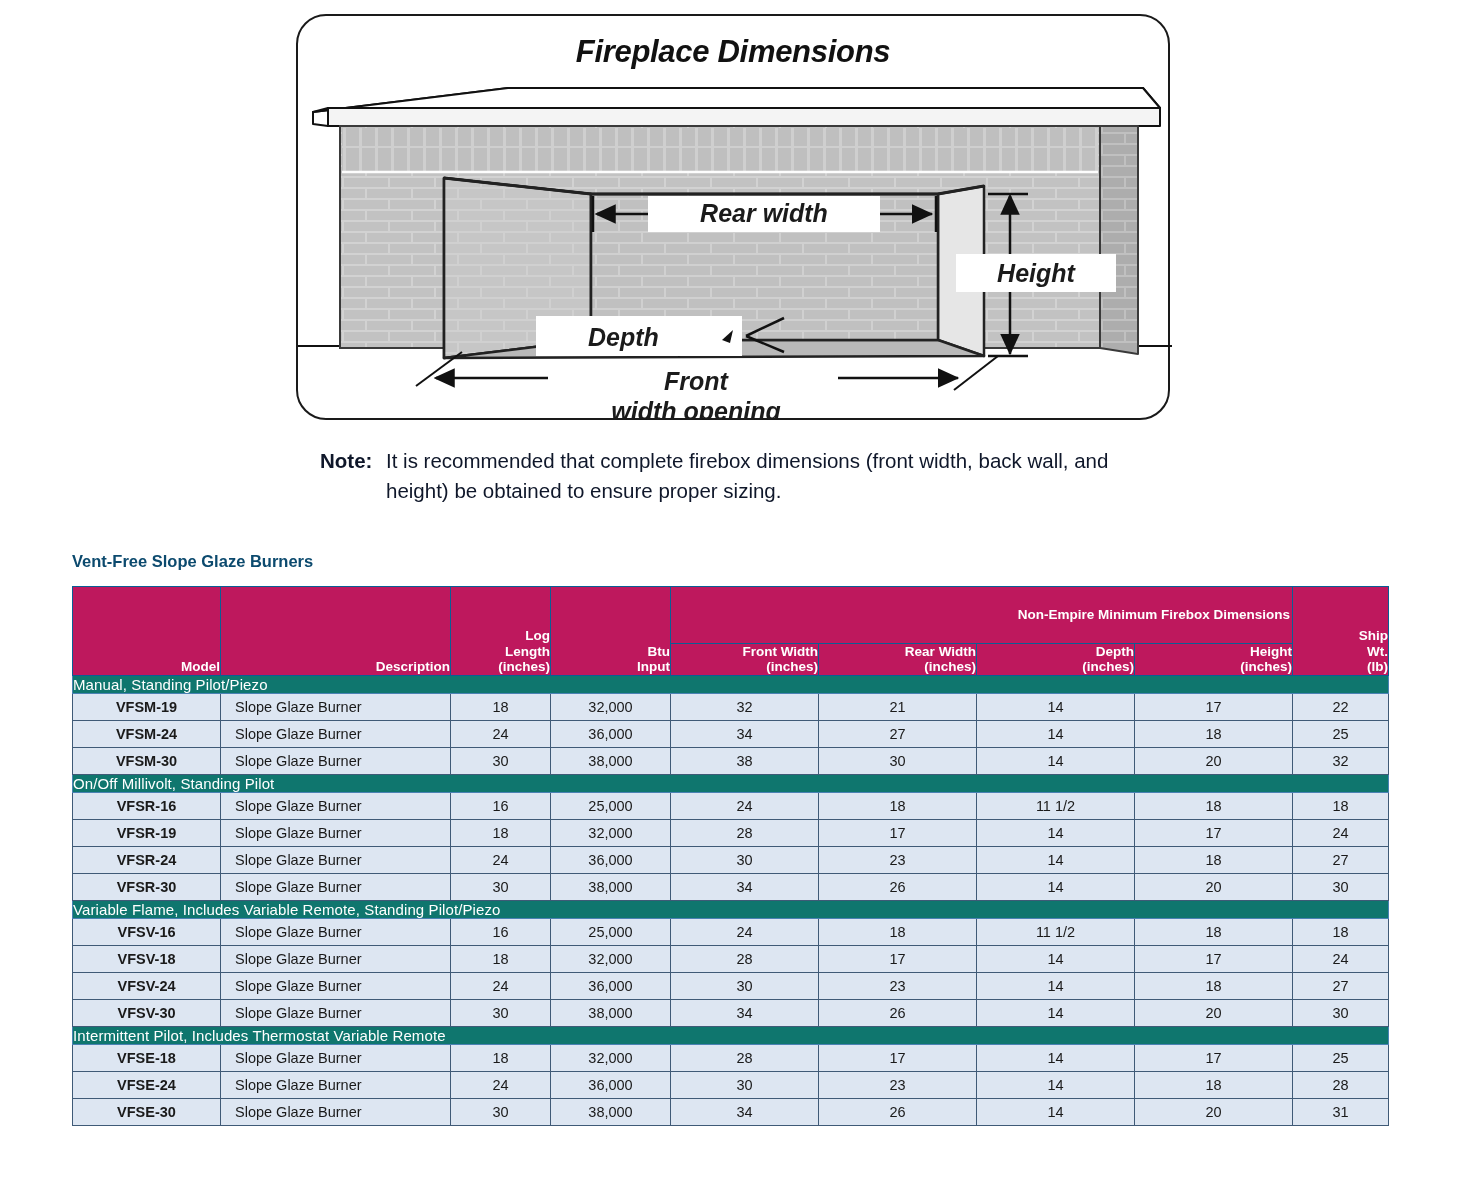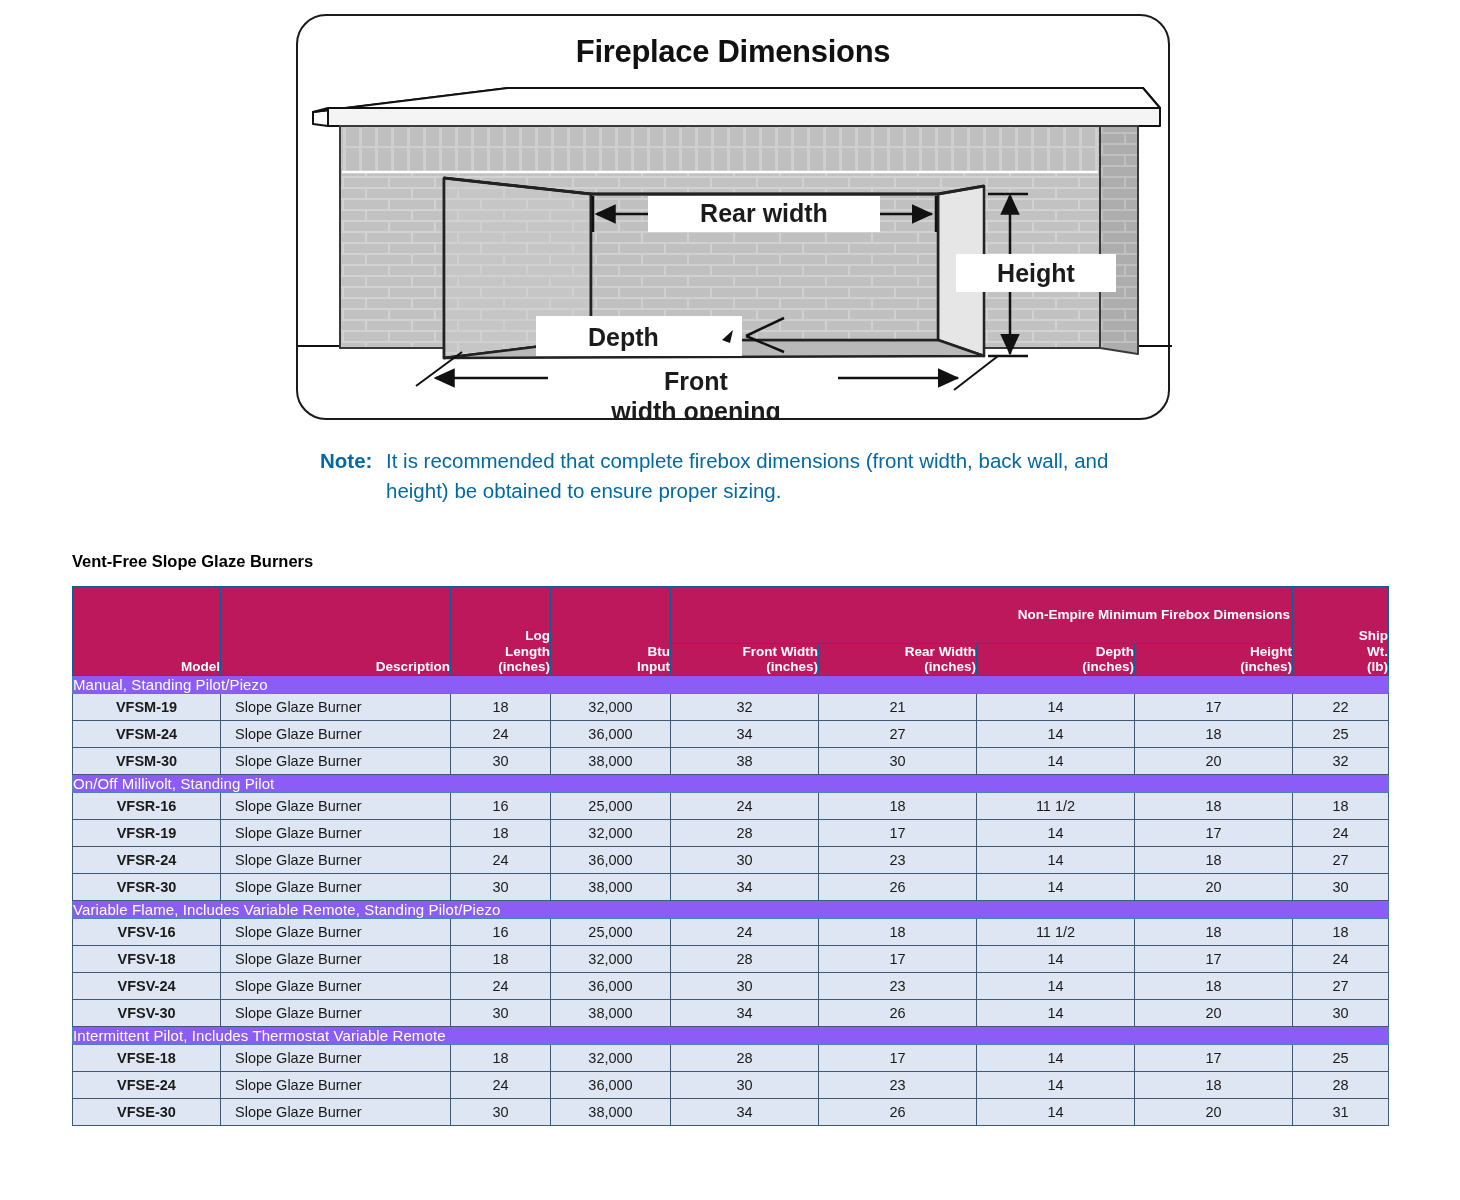--- a/index.html
+++ b/index.html
@@ -20,20 +20,21 @@
   .diagram-panel {
     position: absolute;
     left: 296px;
     top: 14px;
     width: 874px;
     height: 406px;
     border: 2px solid #1a1a1a;
     border-radius: 30px;
     background: #ffffff;
     box-sizing: border-box;
+    font-style: italic;
   }
   .diagram-title {
     position: absolute;
     left: 0;
     top: 18px;
     width: 100%;
     text-align: center;
     font-size: 31px;
     font-weight: bold;
     letter-spacing: -0.3px;
@@ -48,42 +49,42 @@
   }
 
   
   .note-block {
     position: absolute;
     left: 320px;
     top: 446px;
     width: 880px;
     font-size: 20.5px;
     line-height: 30px;
-    color: #0369a1;
+    color: #0f172a;
   }
   .note-label {
     font-weight: bold;
     display: inline-block;
     width: 66px;
     vertical-align: top;
   }
   .note-body {
     display: inline-block;
     width: 790px;
     vertical-align: top;
   }
 
   
   .table-caption {
     position: absolute;
     left: 72px;
     top: 552px;
     font-size: 16.5px;
     font-weight: bold;
-    color: #000000;
+    color: #0c4a6e;
   }
   table.spec {
     position: absolute;
     left: 72px;
     top: 586px;
     width: 1316px;
     border-collapse: collapse;
     table-layout: fixed;
     font-size: 13.5px;
   }
@@ -97,21 +98,21 @@
     color: #ffffff;
     font-weight: bold;
     text-align: right;
     line-height: 15.5px;
     padding: 3px 2px;
     vertical-align: bottom;
     border-color: #0a5e94 !important;
   }
   .hdr.grp { vertical-align: middle; padding: 20px 2px; }
   .grouprow td {
-    background: #8b5cf6;
+    background: #0f766e;
     color: #ffffff;
     font-size: 15px;
     text-align: left;
     padding: 3px 0 3px 18px;
     border-color: #4a82b4 !important;
     letter-spacing: 0.1px;
   }
   .datarow td {
     background: #dde6f2;
     height: 26px;

